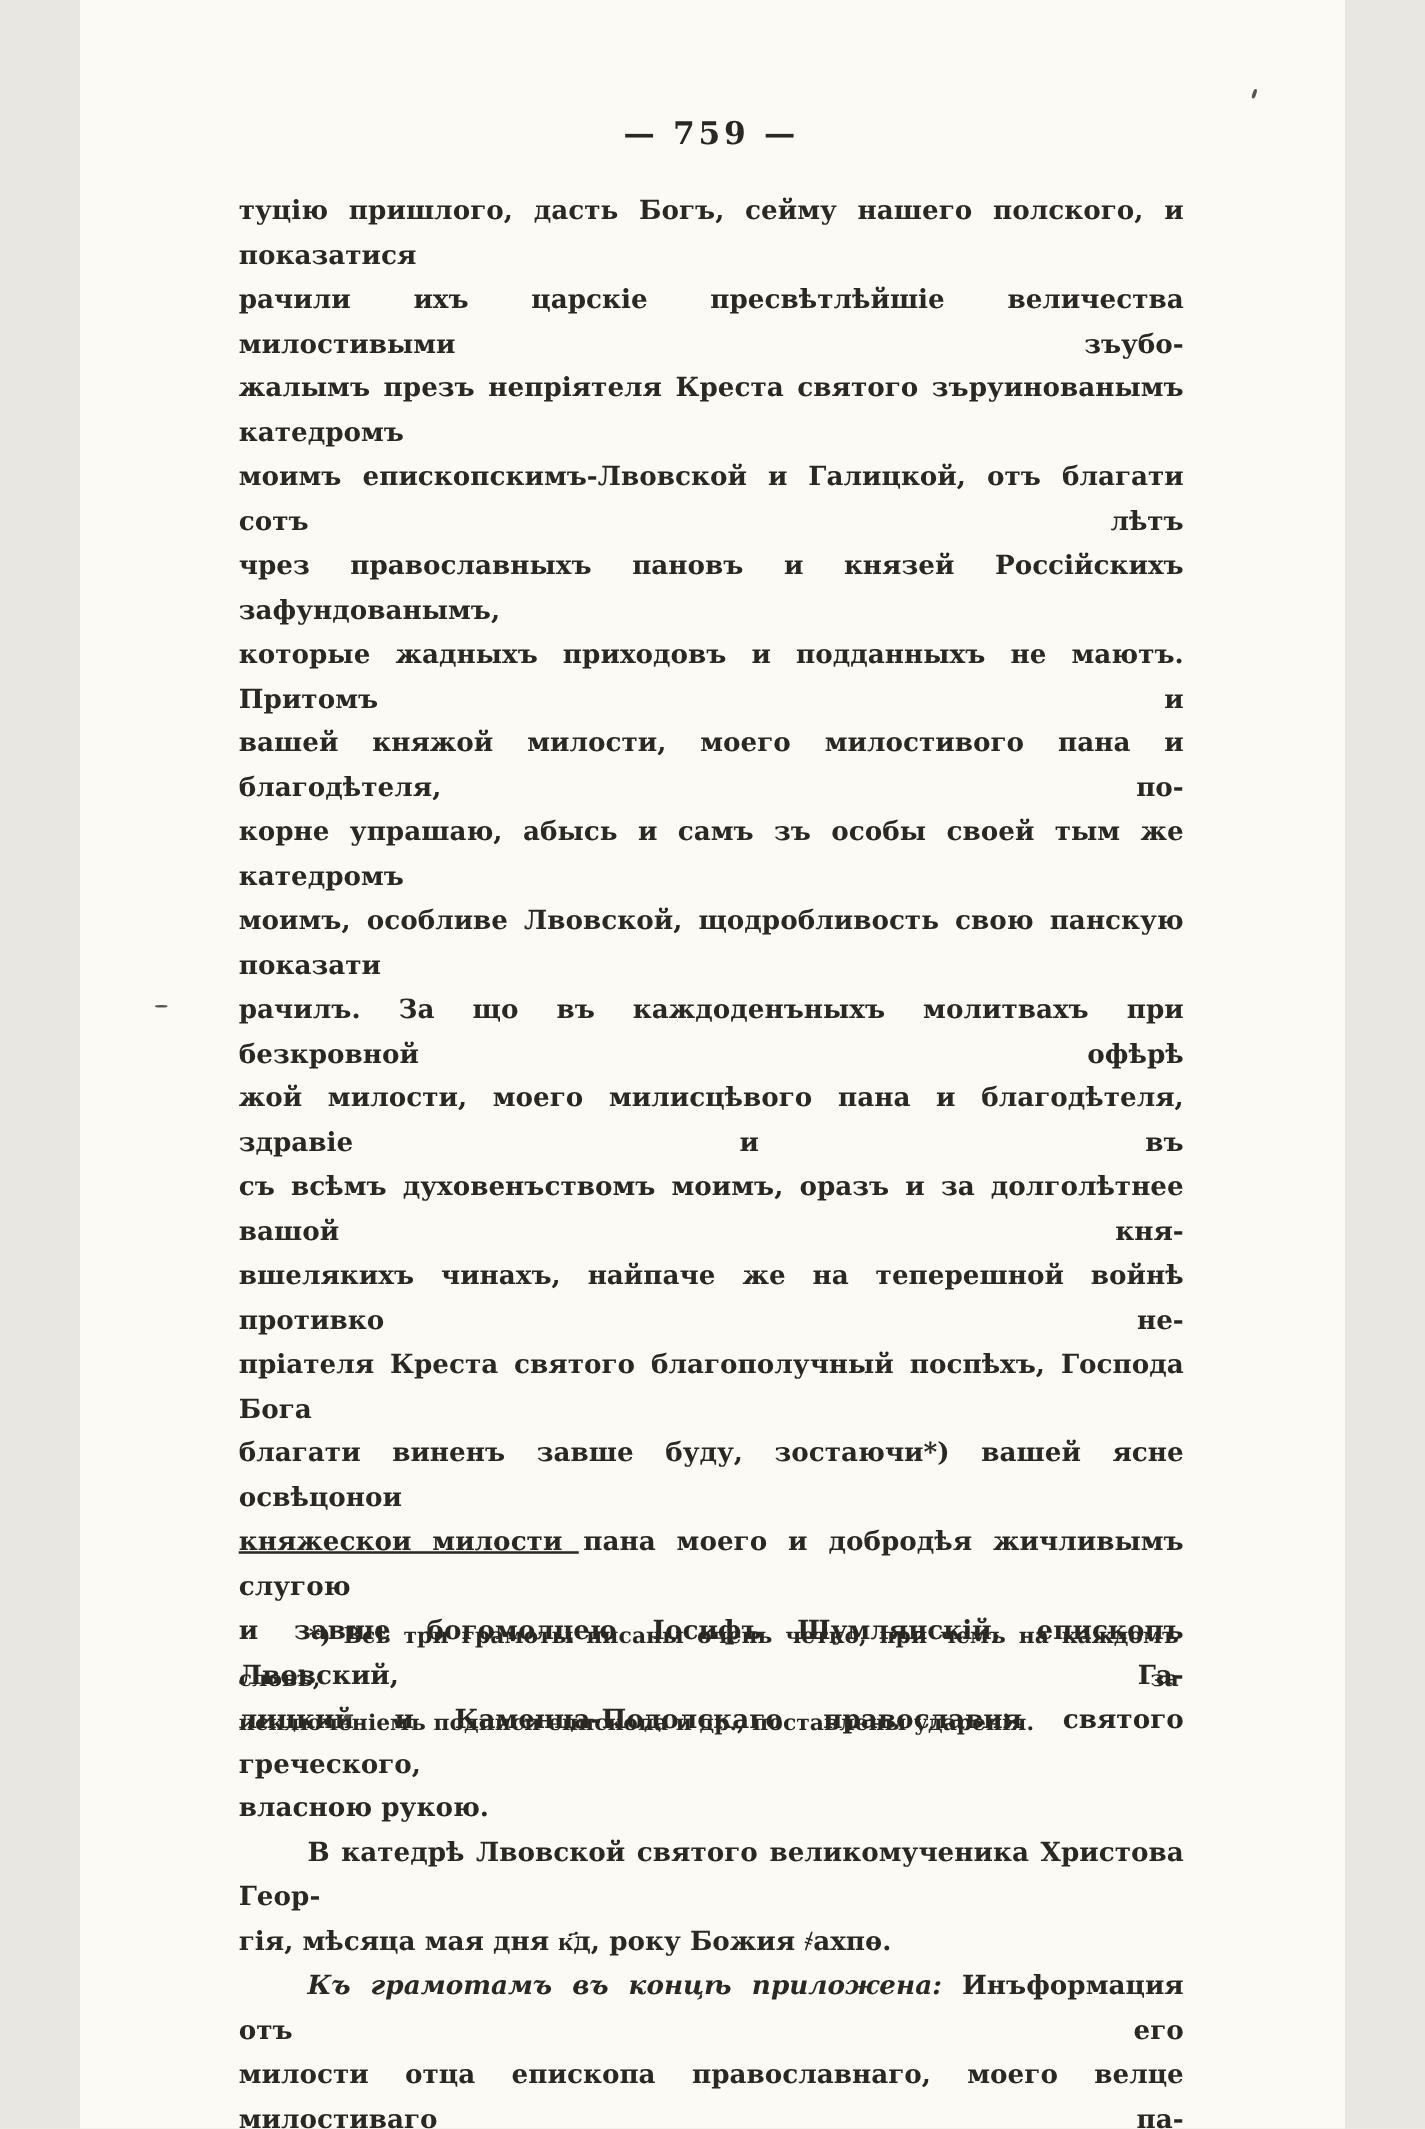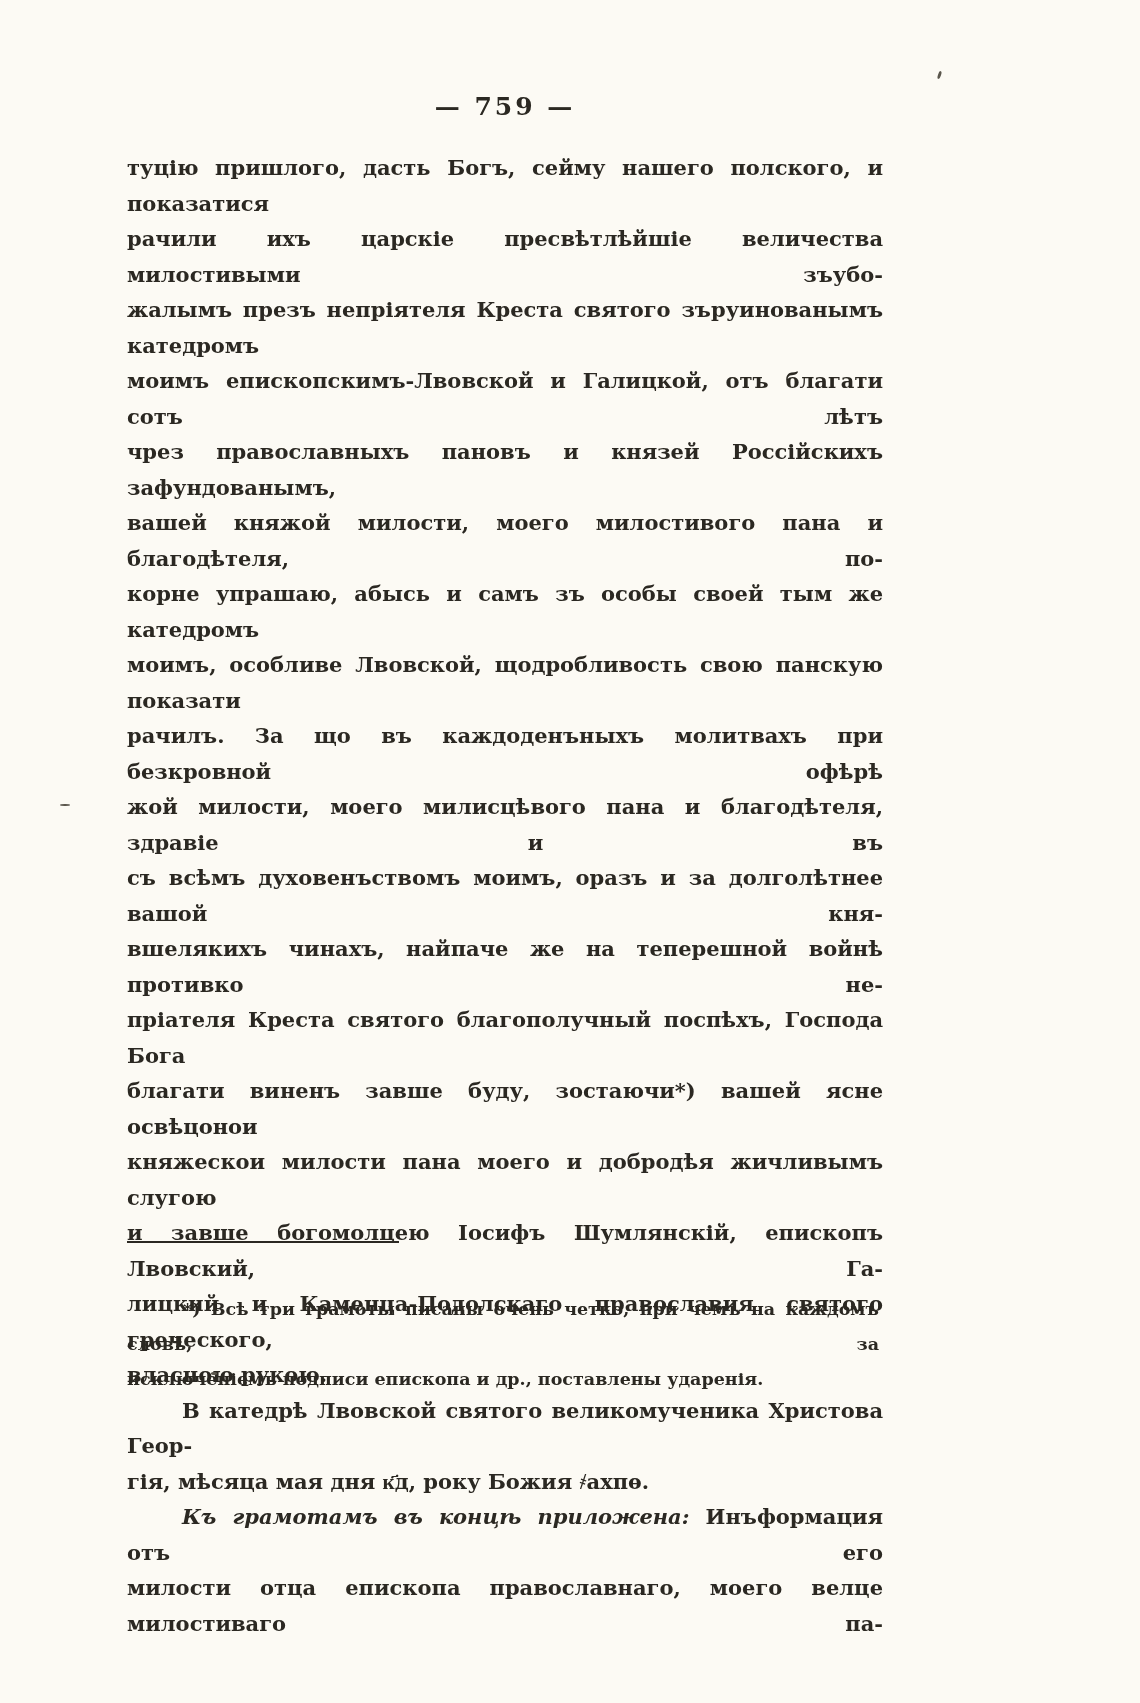--- a/index.html
+++ b/index.html
@@ -1,19 +1,19 @@
 <!DOCTYPE html>
 <html><head>
 <meta charset="utf-8">
 <style>
   * { box-sizing: border-box; }
   html, body { margin: 0; padding: 0; background: #e9e7e1; }
   .page {
     position: relative;
-    width: 1140px;
+    width: 1012px;
     height: 1703px;
     margin: 0 auto;
     background: #fcfaf4;
     font-family: "DejaVu Serif", "Liberation Serif", serif;
     color: #2b2822;
     overflow: hidden;
   }
   .page-number {
     position: absolute;
     top: 92px;
@@ -70,20 +70,21 @@
 <div class="page">
 
   <div class="page-number">— 759 —</div>
 
   <div class="body-text">
     <div class="tline"><span>туцію пришлого, дасть Богъ, сейму нашего полского, и показатися</span></div>
     <div class="tline"><span>рачили ихъ царскіе пресвѣтлѣйшіе величества милостивыми зъубо-</span></div>
     <div class="tline"><span>жалымъ презъ непріятеля Креста святого зъруинованымъ катедромъ</span></div>
     <div class="tline"><span>моимъ епископскимъ-Лвовской и Галицкой, отъ благати сотъ лѣтъ</span></div>
     <div class="tline"><span>чрез православныхъ пановъ и князей Россійскихъ зафундованымъ,</span></div>
+    <div class="tline"><span>которые жадныхъ приходовъ и подданныхъ не маютъ. Притомъ и</span></div>
     <div class="tline"><span>вашей княжой милости, моего милостивого пана и благодѣтеля, по-</span></div>
     <div class="tline"><span>корне упрашаю, абысь и самъ зъ особы своей тым же катедромъ</span></div>
     <div class="tline"><span>моимъ, особливе Лвовской, щодробливость свою панскую показати</span></div>
     <div class="tline"><span>рачилъ. За що въ каждоденъныхъ молитвахъ при безкровной офѣрѣ</span></div>
     <div class="tline"><span>жой милости, моего милисцѣвого пана и благодѣтеля, здравіе и въ</span></div>
     <div class="tline"><span>съ всѣмъ духовенъствомъ моимъ, оразъ и за долголѣтнее вашой кня-</span></div>
     <div class="tline"><span>вшелякихъ чинахъ, найпаче же на теперешной войнѣ противко не-</span></div>
     <div class="tline"><span>пріателя Креста святого благополучный поспѣхъ, Господа Бога</span></div>
     <div class="tline"><span>благати виненъ завше буду, зостаючи*) вашей ясне освѣцонои</span></div>
     <div class="tline"><span>княжескои милости пана моего и добродѣя жичливымъ слугою</span></div>

